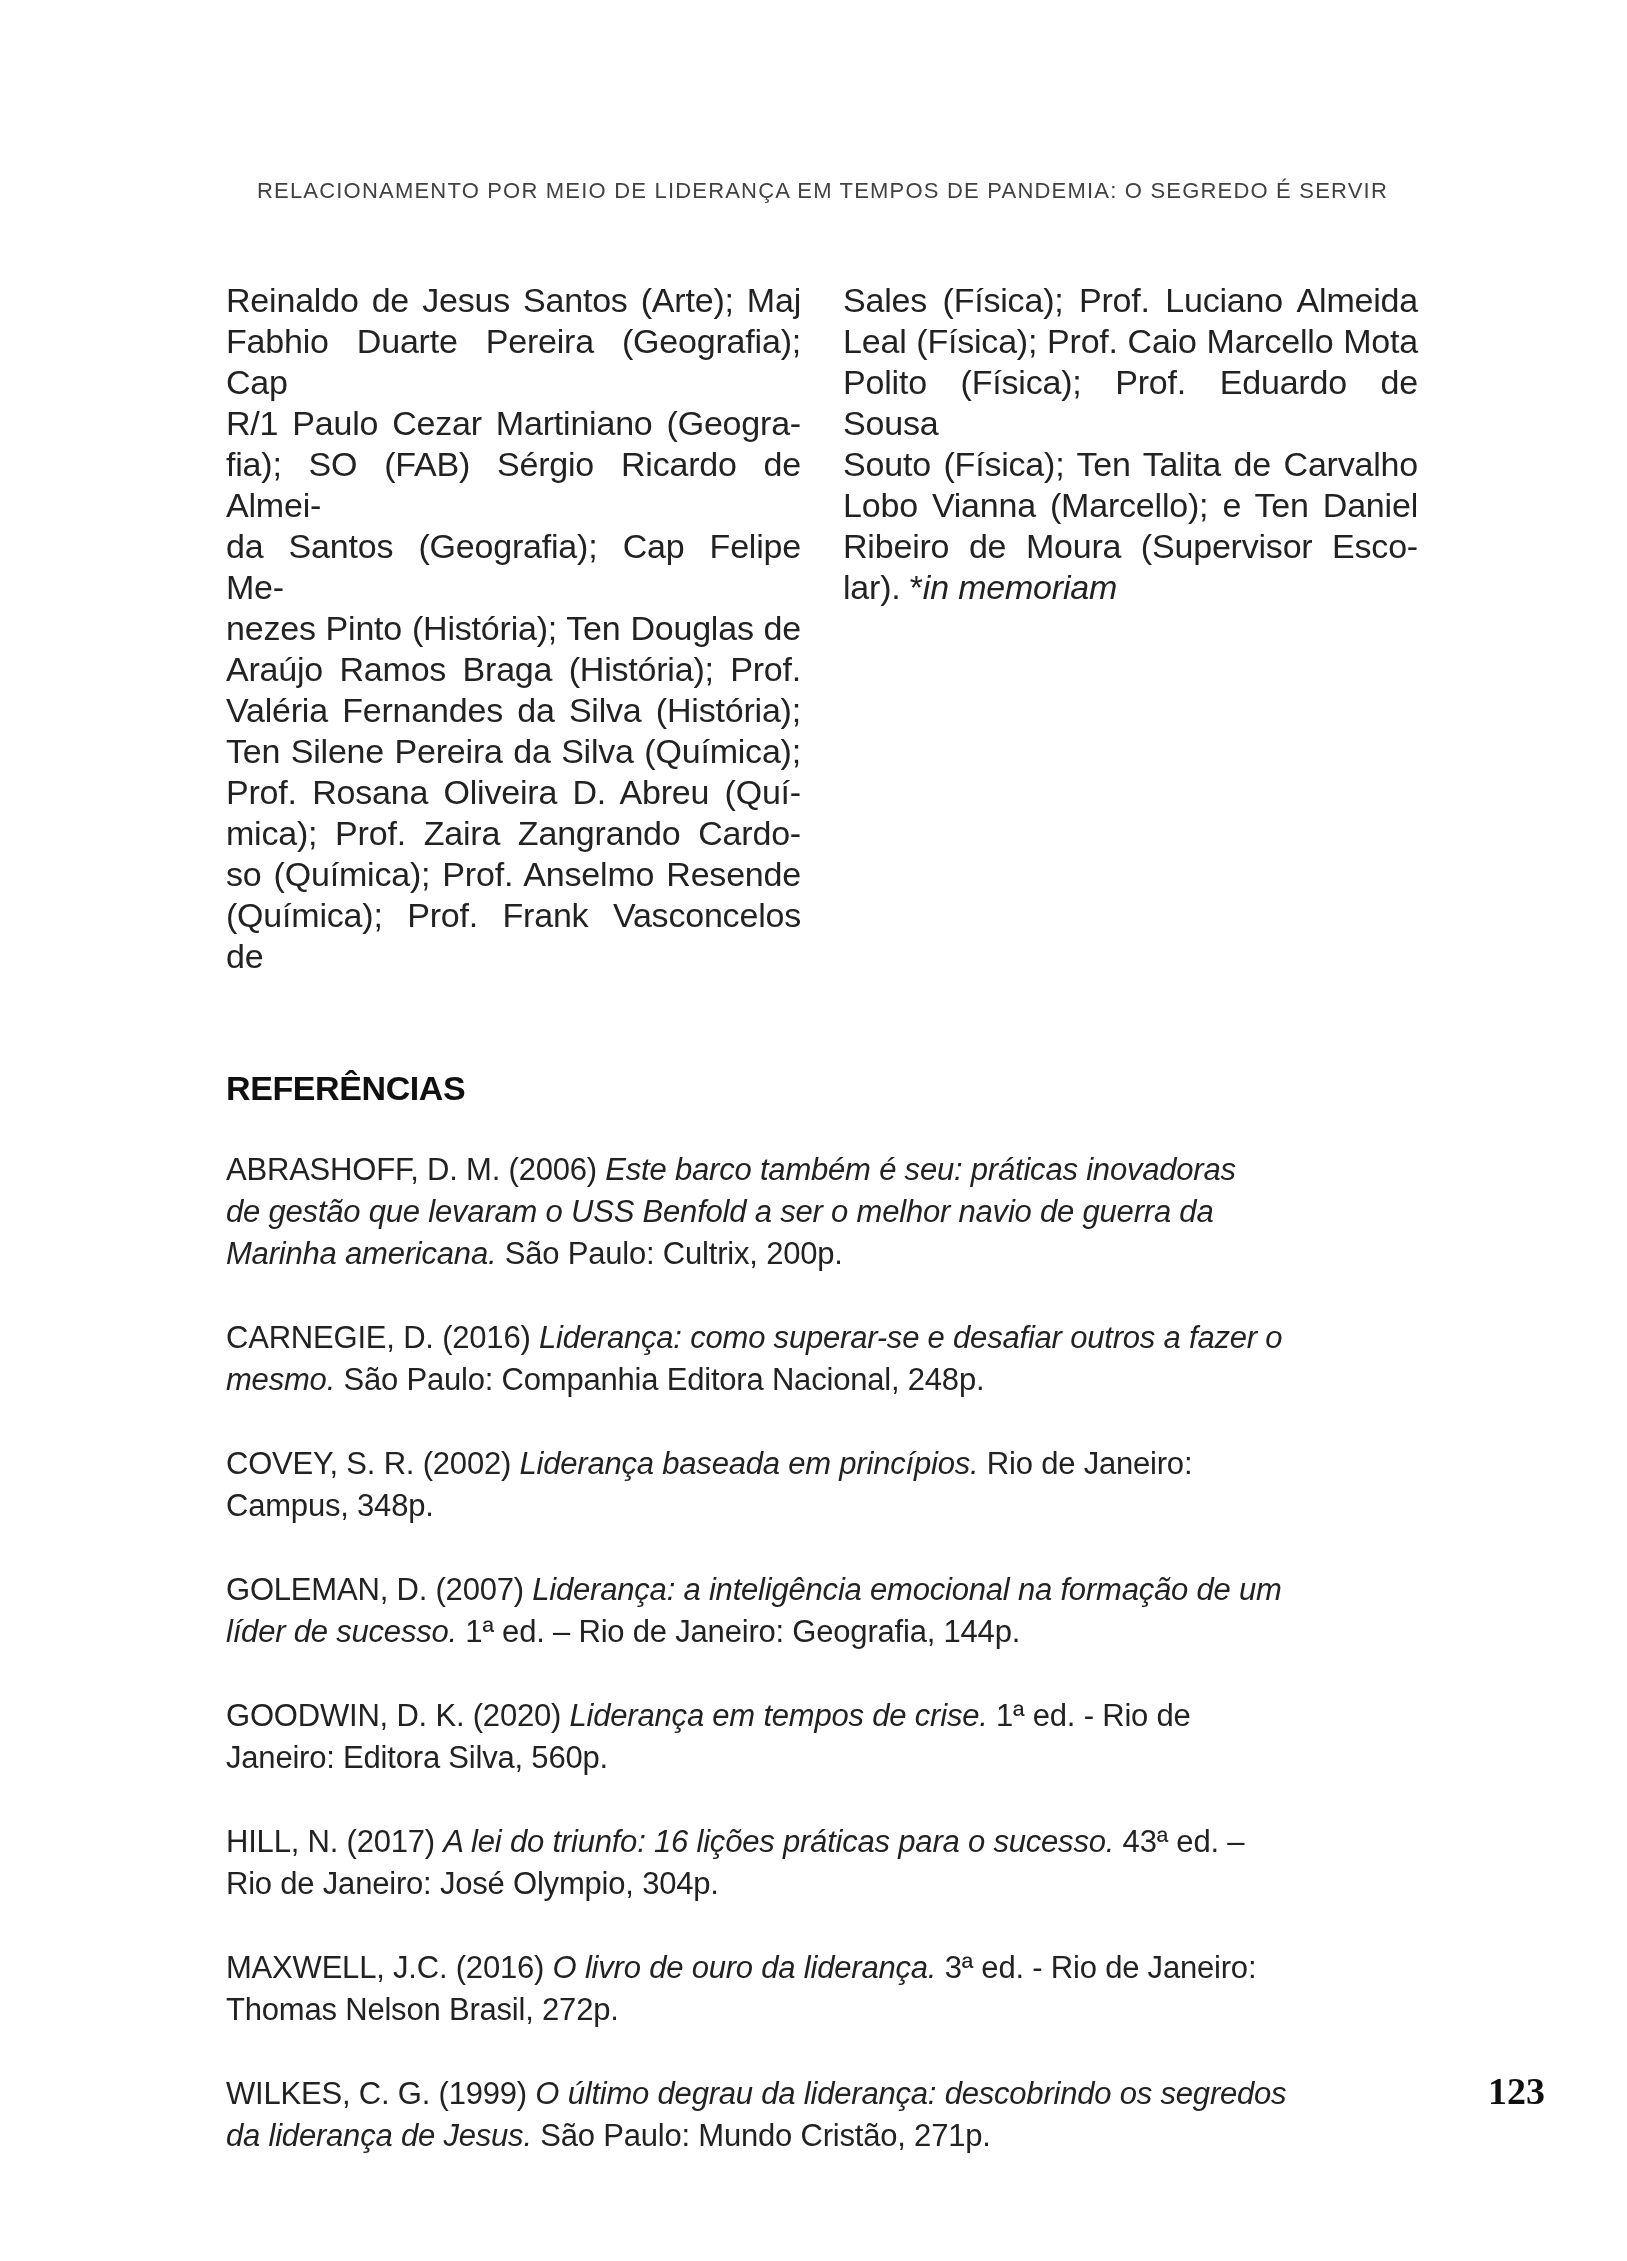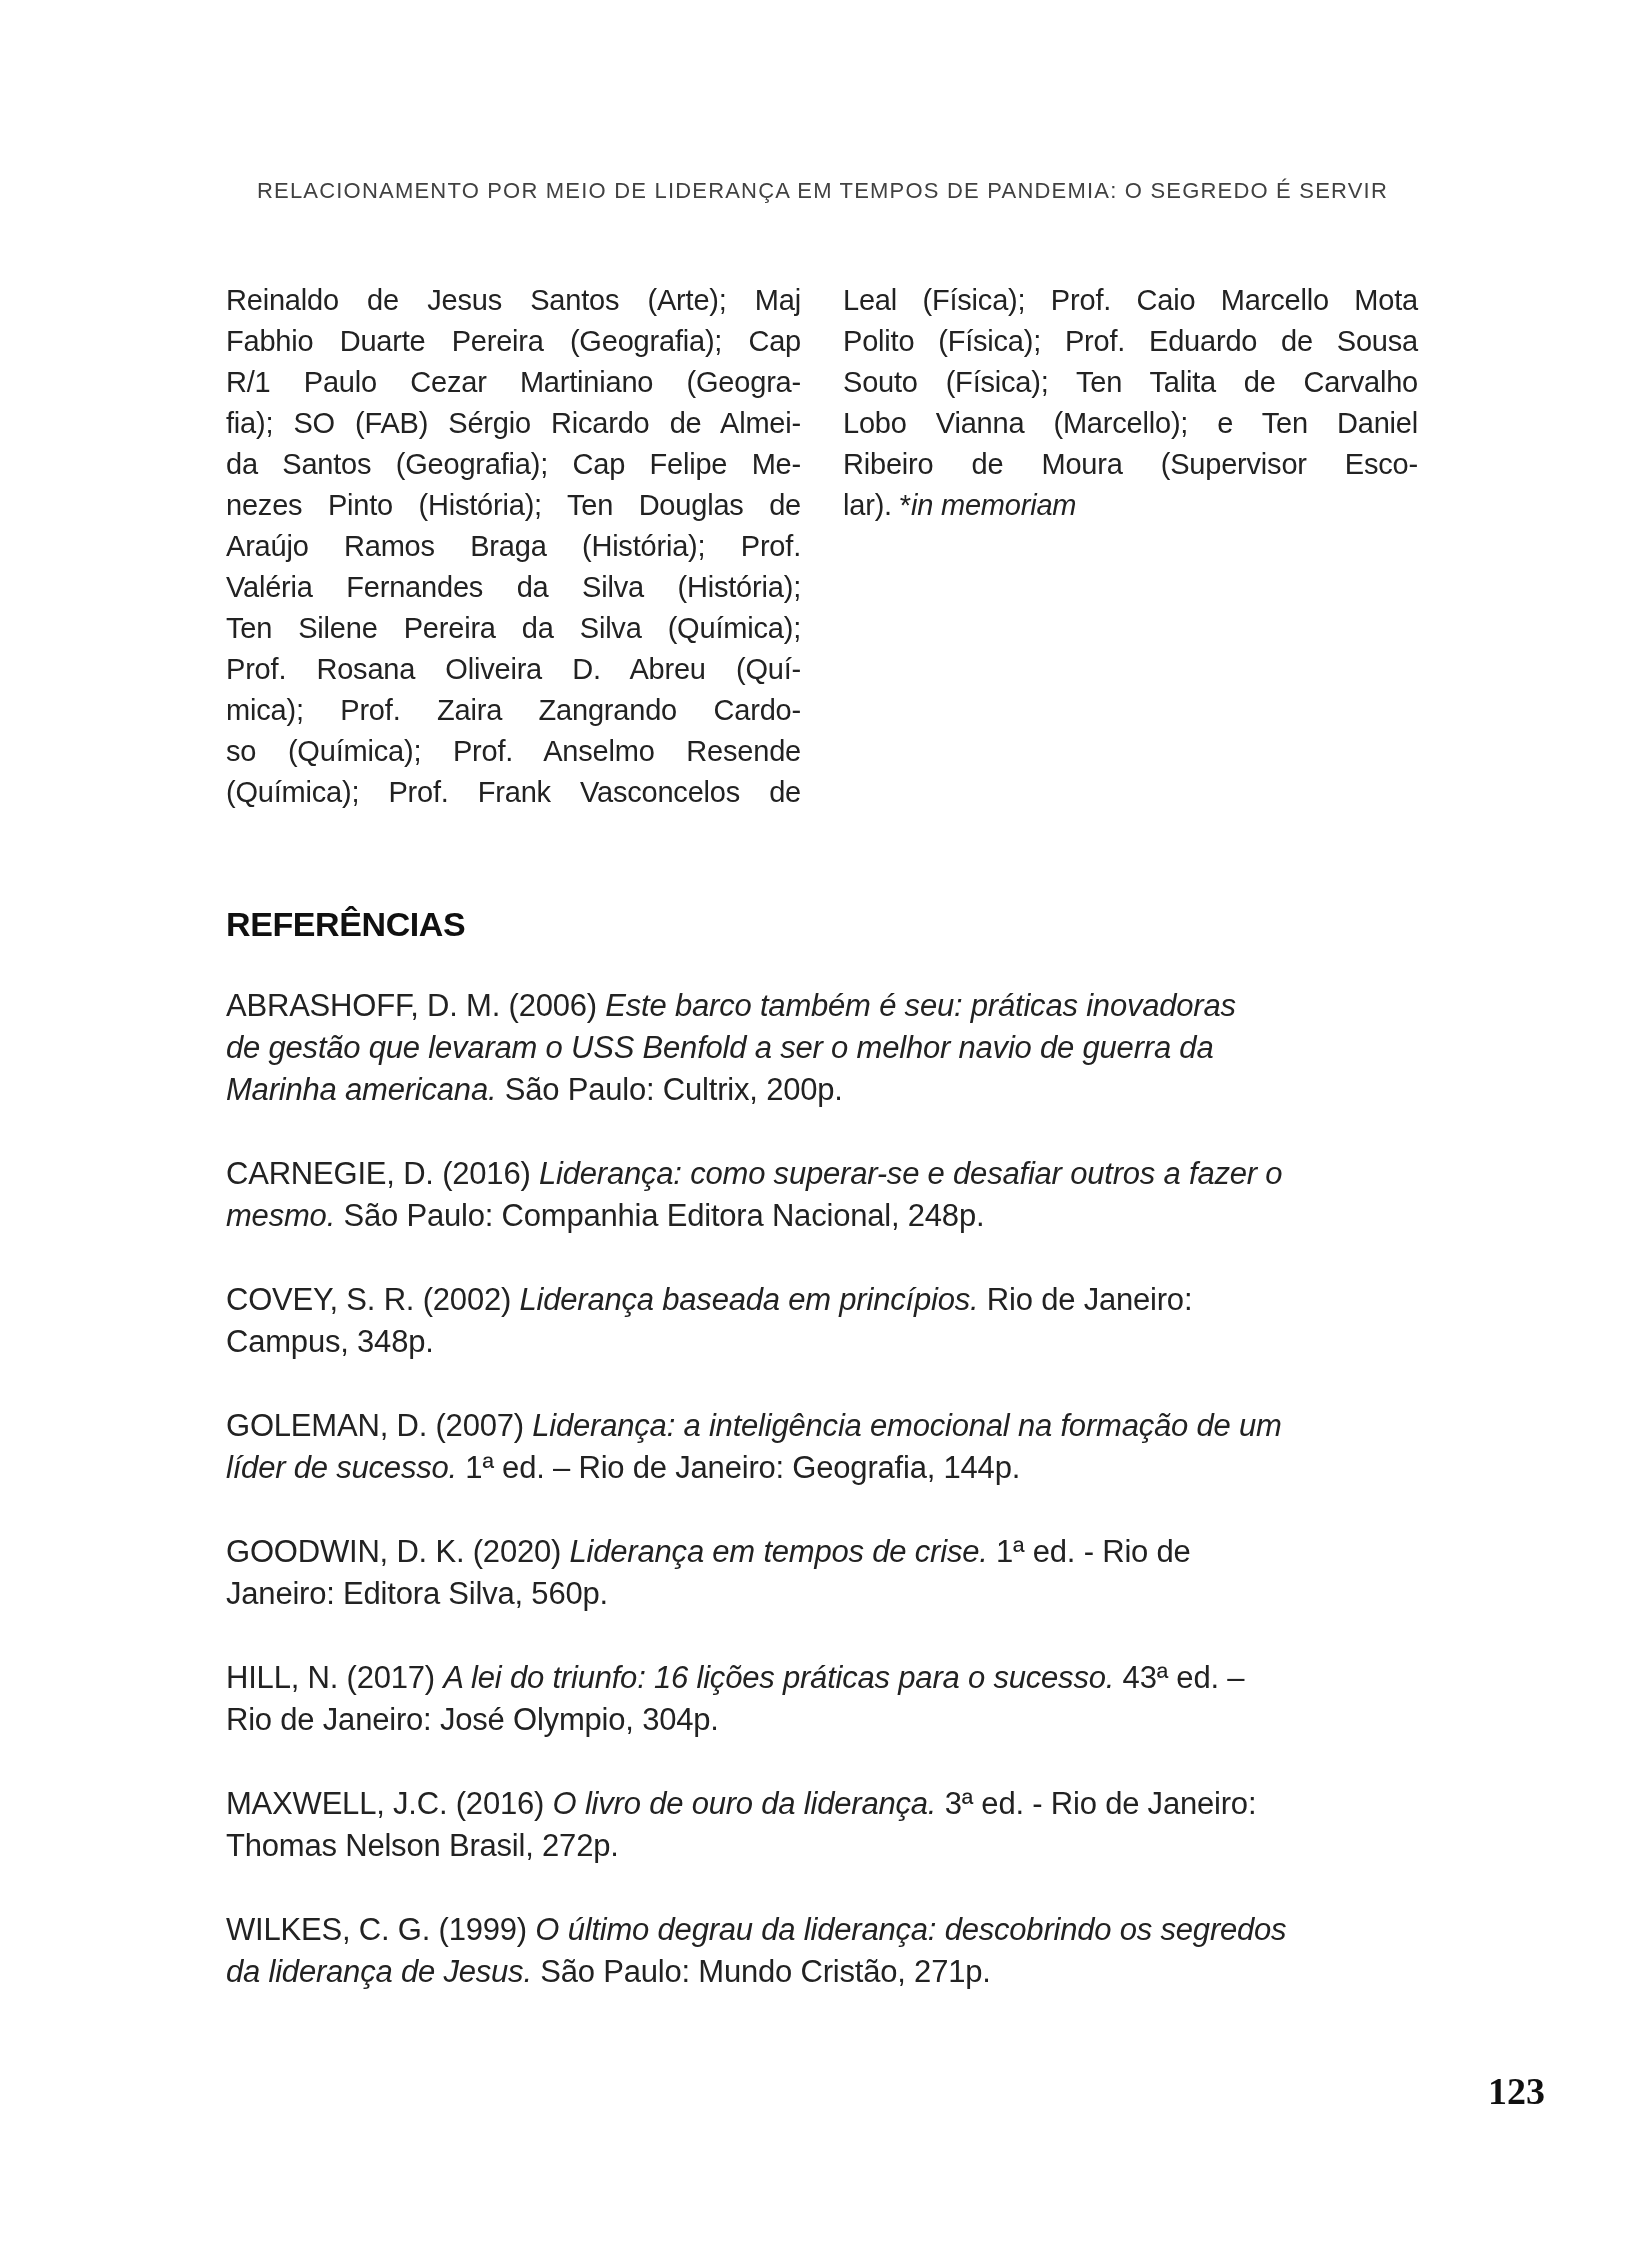--- a/index.html
+++ b/index.html
@@ -29,21 +29,21 @@
     color: #414141;
     white-space: nowrap;
   }
   .columns {
     display: flex;
     gap: 42px;
     margin-top: 75px;
   }
   .col {
     width: 575px;
-    font-size: 29px;
+    font-size: 34px;
     line-height: 41px;
     font-weight: 300;
     letter-spacing: -0.2px;
     color: #222222;
   }
   .line {
     text-align: justify;
     text-align-last: justify;
   }
   .line.no-stretch {
@@ -101,20 +101,21 @@
           <div class="line"><span class="rm">nezes Pinto (História); Ten Douglas de</span></div>
           <div class="line"><span class="rm">Araújo Ramos Braga (História); Prof.</span></div>
           <div class="line"><span class="rm">Valéria Fernandes da Silva (História);</span></div>
           <div class="line"><span class="rm">Ten Silene Pereira da Silva (Química);</span></div>
           <div class="line"><span class="rm">Prof. Rosana Oliveira D. Abreu (Quí-</span></div>
           <div class="line"><span class="rm">mica); Prof. Zaira Zangrando Cardo-</span></div>
           <div class="line"><span class="rm">so (Química); Prof. Anselmo Resende</span></div>
           <div class="line"><span class="rm">(Química); Prof. Frank Vasconcelos de</span></div>
         </div>
         <div class="col">
+          <div class="line"><span class="rm">Sales (Física); Prof. Luciano Almeida</span></div>
           <div class="line"><span class="rm">Leal (Física); Prof. Caio Marcello Mota</span></div>
           <div class="line"><span class="rm">Polito (Física); Prof. Eduardo de Sousa</span></div>
           <div class="line"><span class="rm">Souto (Física); Ten Talita de Carvalho</span></div>
           <div class="line"><span class="rm">Lobo Vianna (Marcello); e Ten Daniel</span></div>
           <div class="line"><span class="rm">Ribeiro de Moura (Supervisor Esco-</span></div>
           <div class="line no-stretch"><span class="rm">lar). *</span><span class="it">in memoriam</span></div>
         </div>
       </div>
 
     <div class="refs-heading">REFERÊNCIAS</div>

